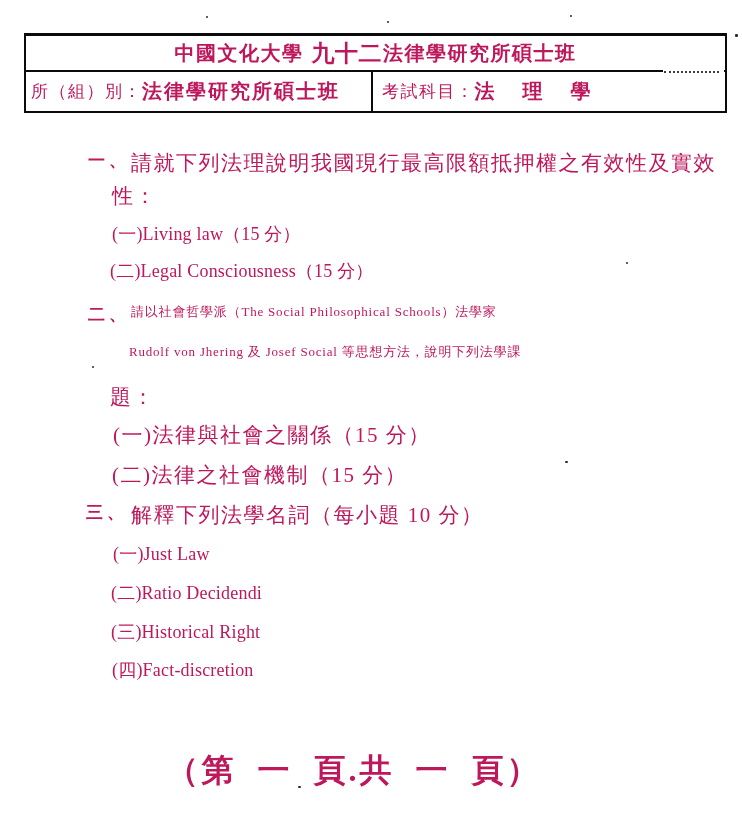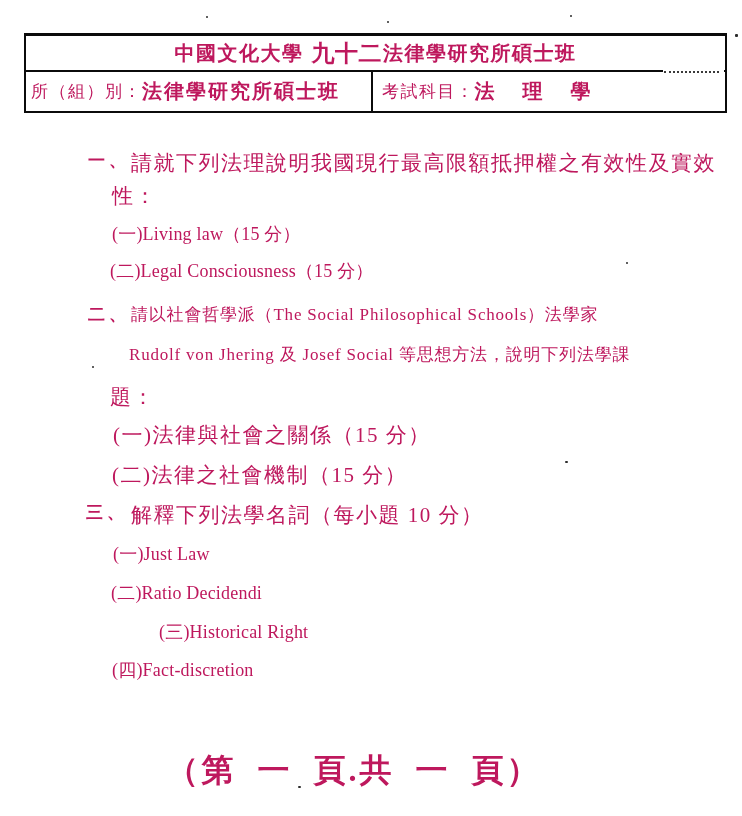--- a/index.html
+++ b/index.html
@@ -30,21 +30,21 @@
   .cell .value { font-size:20px; font-weight:700; letter-spacing:2px; }
   .cell.subject .value { letter-spacing:4px; }
   .divider-patch { position:absolute; left:637px; top:33px; width:61px; height:6px; background:#fff; }
   .divider-dots  { position:absolute; left:638px; top:35px; width:55px; height:0; border-top:2px dotted #3a3a3a; }
 
   
   .ln { position:absolute; white-space:nowrap; line-height:1.15; }
   .zh { font-size:21px; font-weight:400; letter-spacing:1.5px; }
   .num { font-size:17px; font-weight:600; letter-spacing:4px; }
   .en { font-size:18px; font-weight:400; letter-spacing:0.2px; }
-  .mix { font-size:17px; font-weight:500; letter-spacing:0.8px; }
+  .mix { font-size:13px; font-weight:500; letter-spacing:0.8px; }
 
   
   .footer-note {
     position:absolute; left:-17px; top:749px; width:742px; text-align:center;
     font-size:32px; font-weight:800; letter-spacing:3px; word-spacing:10px;
     white-space:nowrap;
   }
 
   
   .speck { position:absolute; background:#2c2c2c; border-radius:1px; }
@@ -93,18 +93,18 @@
   <div class="ln mix" style="left:131px;top:305px;">請以社會哲學派（The Social Philosophical Schools）法學家</div>
   <div class="ln mix" style="left:129px;top:345px;">Rudolf von Jhering 及 Josef Social 等思想方法，說明下列法學課</div>
   <div class="ln zh" style="left:110px;top:385px;">題：</div>
   <div class="ln zh" style="left:113px;top:423px;">(一)法律與社會之關係（15 分）</div>
   <div class="ln zh" style="left:112px;top:463px;">(二)法律之社會機制（15 分）</div>
 
   <div class="ln num" style="left:86px;top:503px;">三、</div>
   <div class="ln zh" style="left:131px;top:503px;">解釋下列法學名詞（每小題 10 分）</div>
   <div class="ln en" style="left:113px;top:544px;">(一)Just Law</div>
   <div class="ln en" style="left:111px;top:583px;">(二)Ratio Decidendi</div>
-  <div class="ln en" style="left:111px;top:622px;margin-left:48px;">(三)Historical Right</div>
+  <div class="ln en" style="left:111px;top:622px;">(三)Historical Right</div>
   <div class="ln en" style="left:112px;top:660px;">(四)Fact-discretion</div>
 
   <div class="footer-note">（第 一 頁.共 一 頁）</div>
 
 </div>
 
 </body></html>

